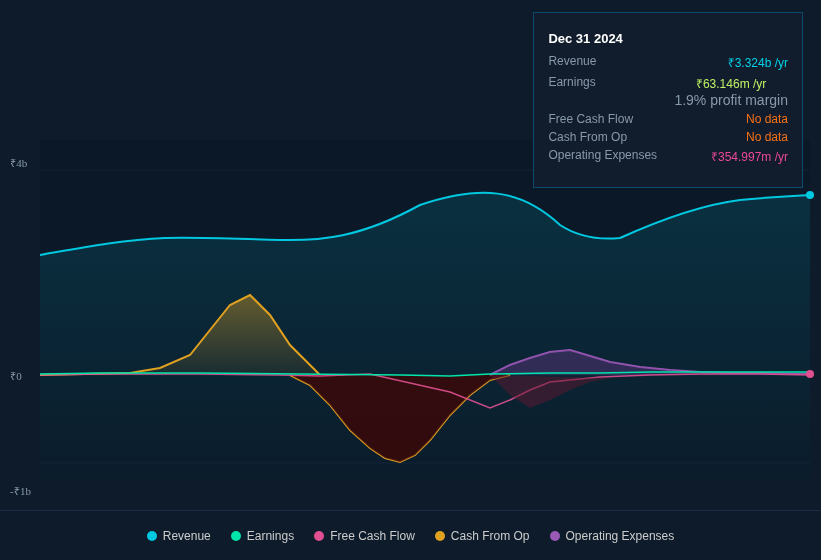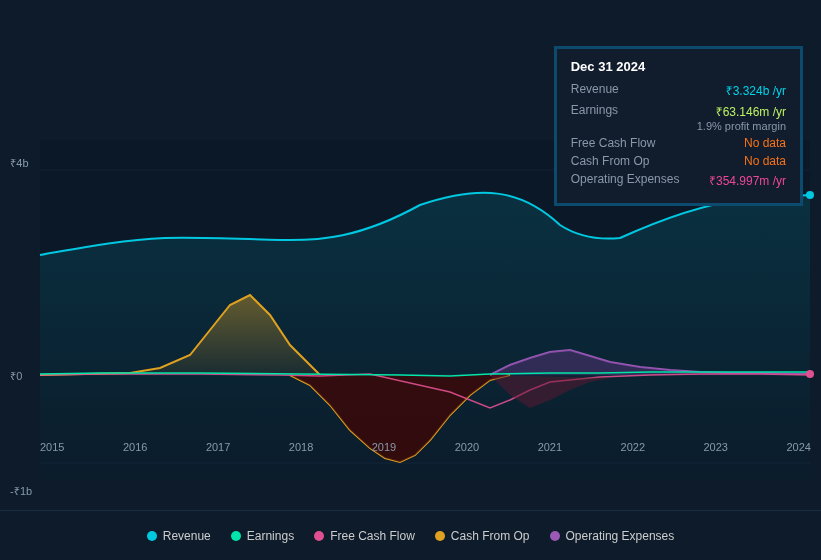--- a/index.html
+++ b/index.html
@@ -18,25 +18,24 @@
       top: 0; left: 0;
       width: 821px;
       height: 510px;
     }
 
     .tooltip-box {
       position: absolute;
       top: 12px;
       right: 18px;
       background: #111c2d;
-      border: 3px solid #0c4a6e;
-      padding: 10px 14px;
+      border: 1px solid #0c4a6e;
+      padding: 18px 14px;
       min-width: 240px;
       z-index: 10;
-      margin-top: 34px;
     }
 
     .tooltip-date {
       font-size: 13px;
       font-weight: bold;
       color: #ffffff;
       margin-bottom: 8px;
     }
 
     .tooltip-row {
@@ -49,38 +48,39 @@
     }
 
     .tooltip-label {
       color: #8899aa;
       white-space: nowrap;
       min-width: 110px;
     }
 
     .tooltip-value {
       color: #ccc;
-      text-align: right;
+      text-align: center;
     }
 
     .tooltip-value.cyan { color: #00d4e8; }
     .tooltip-value.green { color: #bef264; }
     .tooltip-value.nodata { color: #f97316; }
     .tooltip-value.purple { color: #ec4899; }
 
     .sub-text {
-      font-size: 11px;
+      font-size: 14px;
       color: #8899aa;
     }
 
     .y-label {
       position: absolute;
       left: 10px;
       font-size: 11px;
       color: #8899aa;
+      font-family: Liberation Serif, serif;
     }
 
     .y-label-top { top: 155px; }
     .y-label-mid { top: 368px; }
     .y-label-bot { top: 455px; margin-top: 28px; }
 
     .x-axis-labels {
       position: absolute;
       bottom: 57px;
       left: 40px;
@@ -179,32 +179,20 @@
     <path d="M 40,374 L 100,373 L 200,373 L 300,374 L 400,375 L 450,376 L 490,374 L 550,373 L 600,373 L 650,372 L 700,372 L 760,372 L 810,372" fill="none" stroke="#00e5aa" stroke-width="1.5"></path>
 
     <circle cx="810" cy="195" r="4" fill="#00c8e0"></circle>
     <circle cx="810" cy="374" r="4" fill="#e05090"></circle>
   </svg>
 
   <div class="y-label y-label-top">₹4b</div>
   <div class="y-label y-label-mid">₹0</div>
   <div class="y-label y-label-bot">-₹1b</div>
 
-  <div class="x-axis-labels">
-    <span>2015</span>
-    <span>2016</span>
-    <span>2017</span>
-    <span>2018</span>
-    <span>2019</span>
-    <span>2020</span>
-    <span>2021</span>
-    <span>2022</span>
-    <span>2023</span>
-    <span>2024</span>
-  </div>
 
   <div class="tooltip-box">
     <div class="tooltip-date">Dec 31 2024</div>
     <div class="tooltip-row">
       <span class="tooltip-label">Revenue</span>
       <span class="tooltip-value cyan">₹3.324b /yr</span>
     </div>
     <div class="tooltip-row">
       <span class="tooltip-label">Earnings</span>
       <div style="text-align:right;">

